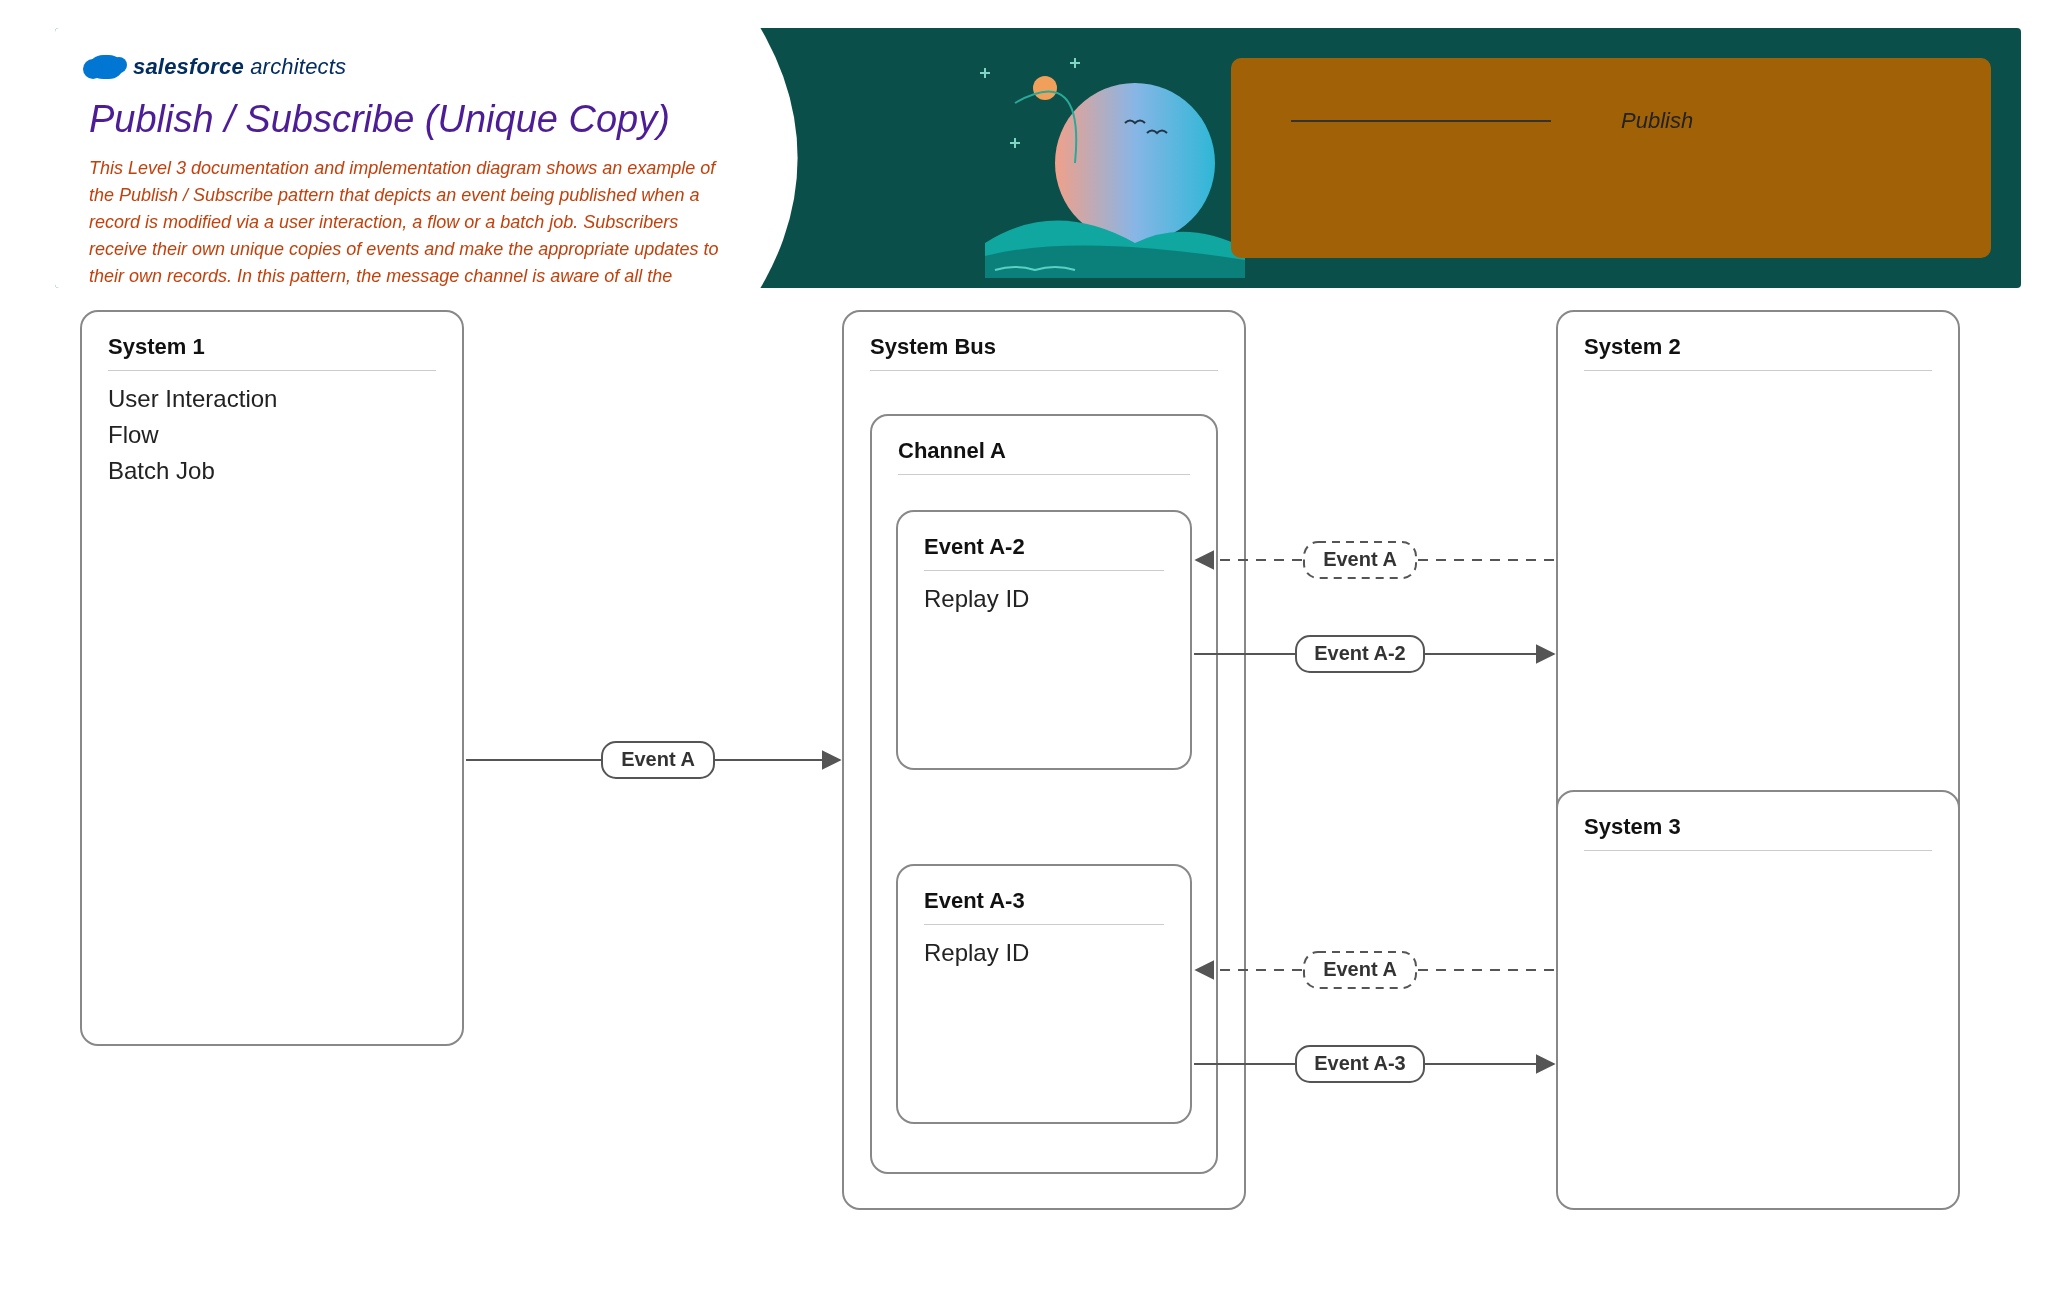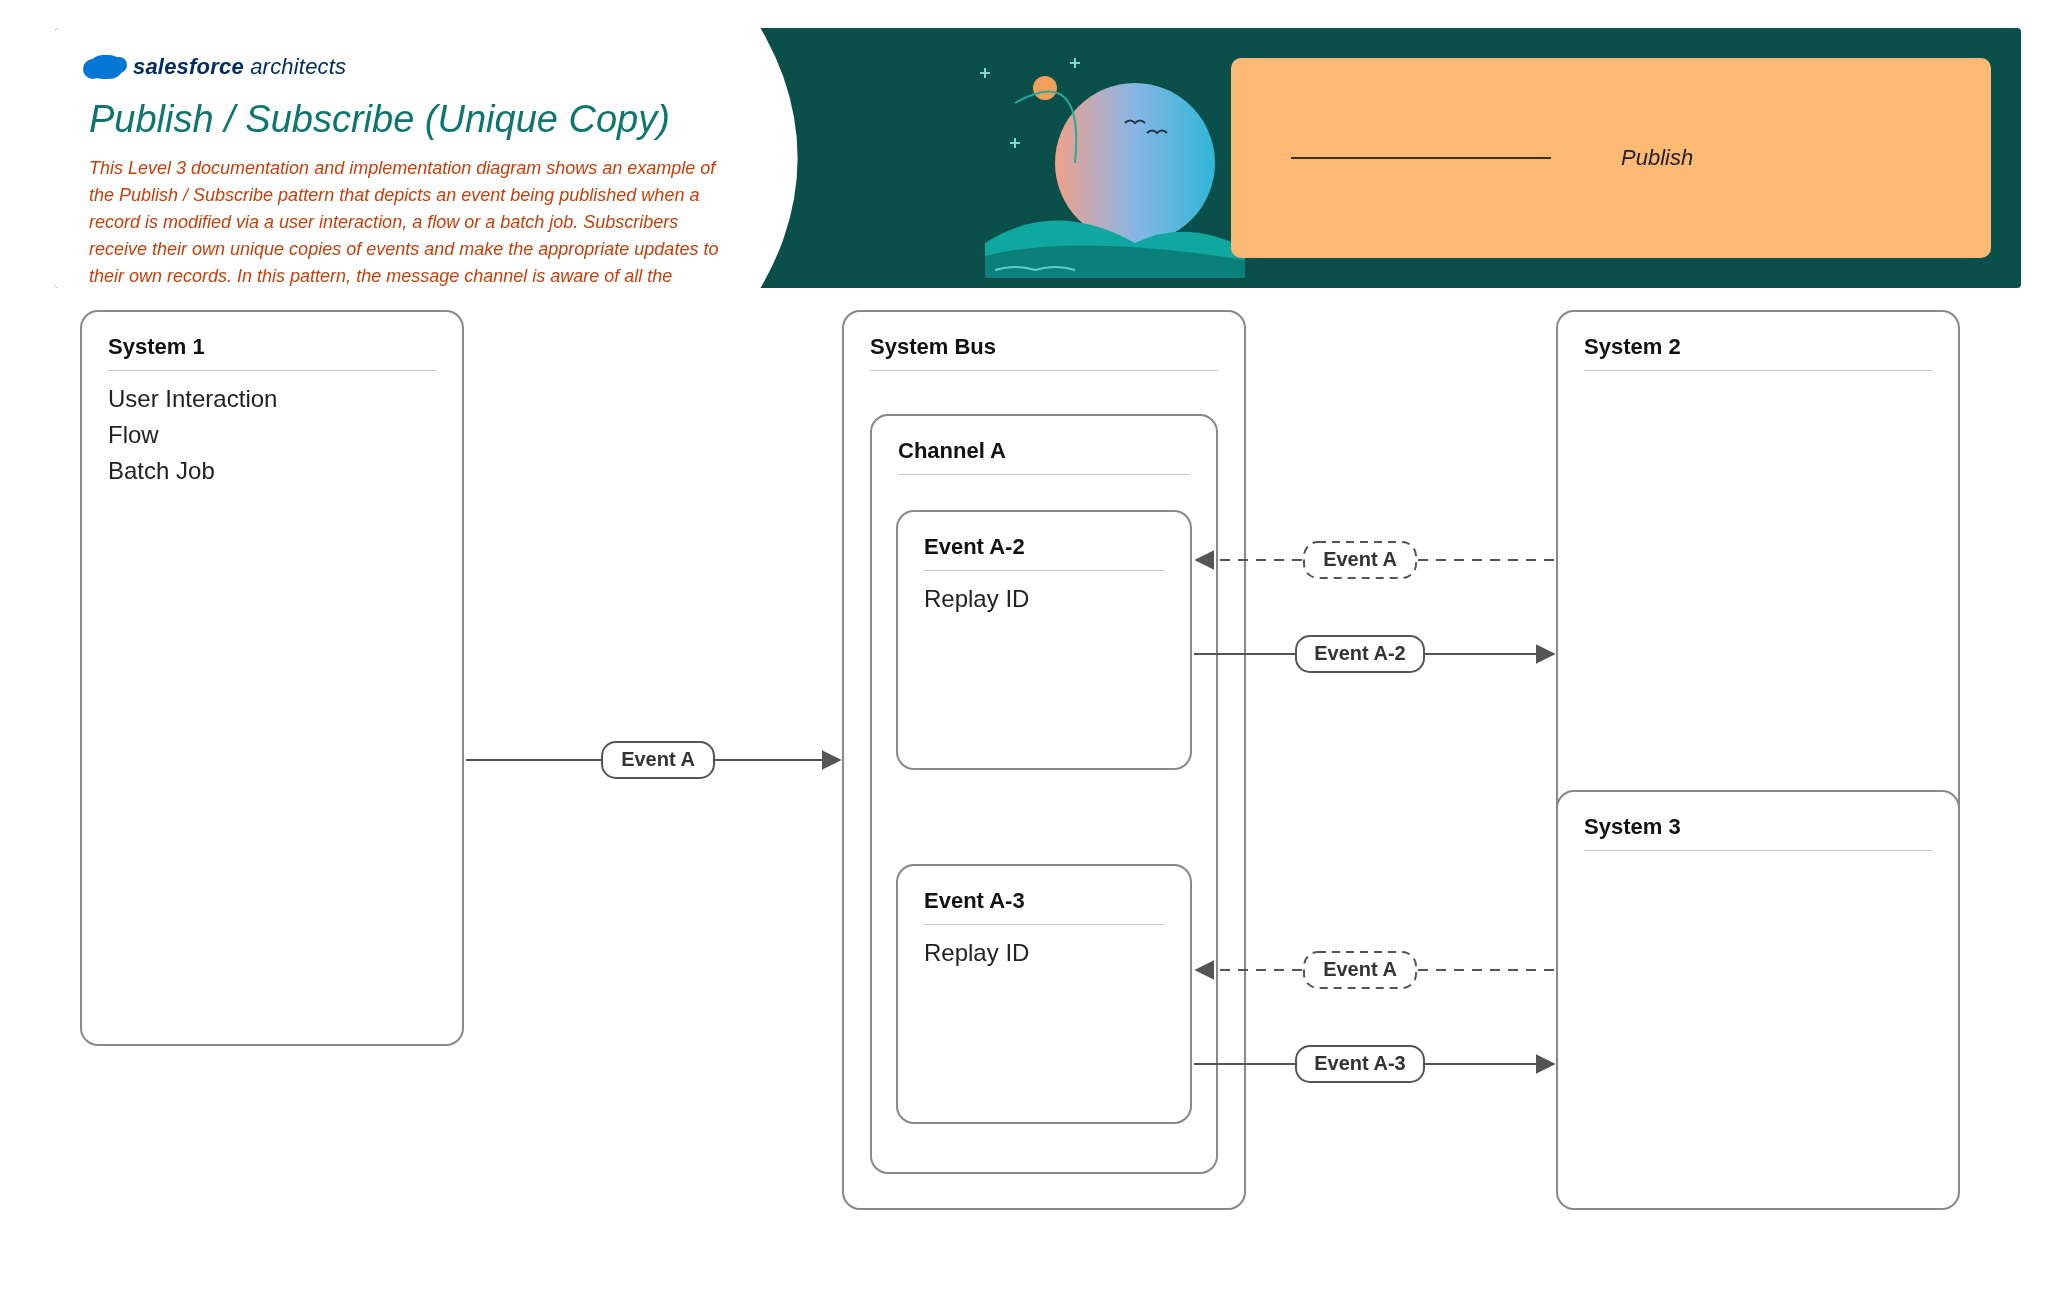--- a/index.html
+++ b/index.html
@@ -57,21 +57,21 @@
     border-radius: 50%;
   }
   .cloud::before { width: 20px; height: 20px; left: -6px; top: 4px; }
   .cloud::after { width: 16px; height: 16px; right: -4px; top: 2px; }
   .brand-text { font-size: 22px; color: #032d60; letter-spacing: .2px; }
   .brand-text b { font-weight: 700; }
 
   .doc-title {
     font-size: 38px;
     font-weight: 400;
-    color: #0f766e;
+    color: #4c1d95;
     margin: 4px 0 14px 0;
   }
   .doc-desc {
     font-size: 18px;
     line-height: 1.5;
     color: #c2410c;
     max-width: 680px;
   }
 
   
@@ -80,25 +80,25 @@
     left: 870px; top: 20px;
     width: 320px; height: 230px;
     pointer-events: none;
   }
 
   
   .legend {
     position: absolute;
     right: 30px; top: 30px;
     width: 760px; height: 200px;
-    background: #fdba74;
+    background: #a16207;
     border-radius: 10px;
     padding: 50px 60px;
     display: flex;
-    flex-direction: row;
+    flex-direction: column;
     gap: 30px;
   }
   .legend-row { display: flex; align-items: center; gap: 70px; }
   .legend-line {
     width: 260px; height: 0;
     border-top: 2.5px solid #333;
   }
   .legend-line.dashed { border-top-style: dashed; }
   .legend-label { font-size: 22px; color: #222; }
 

